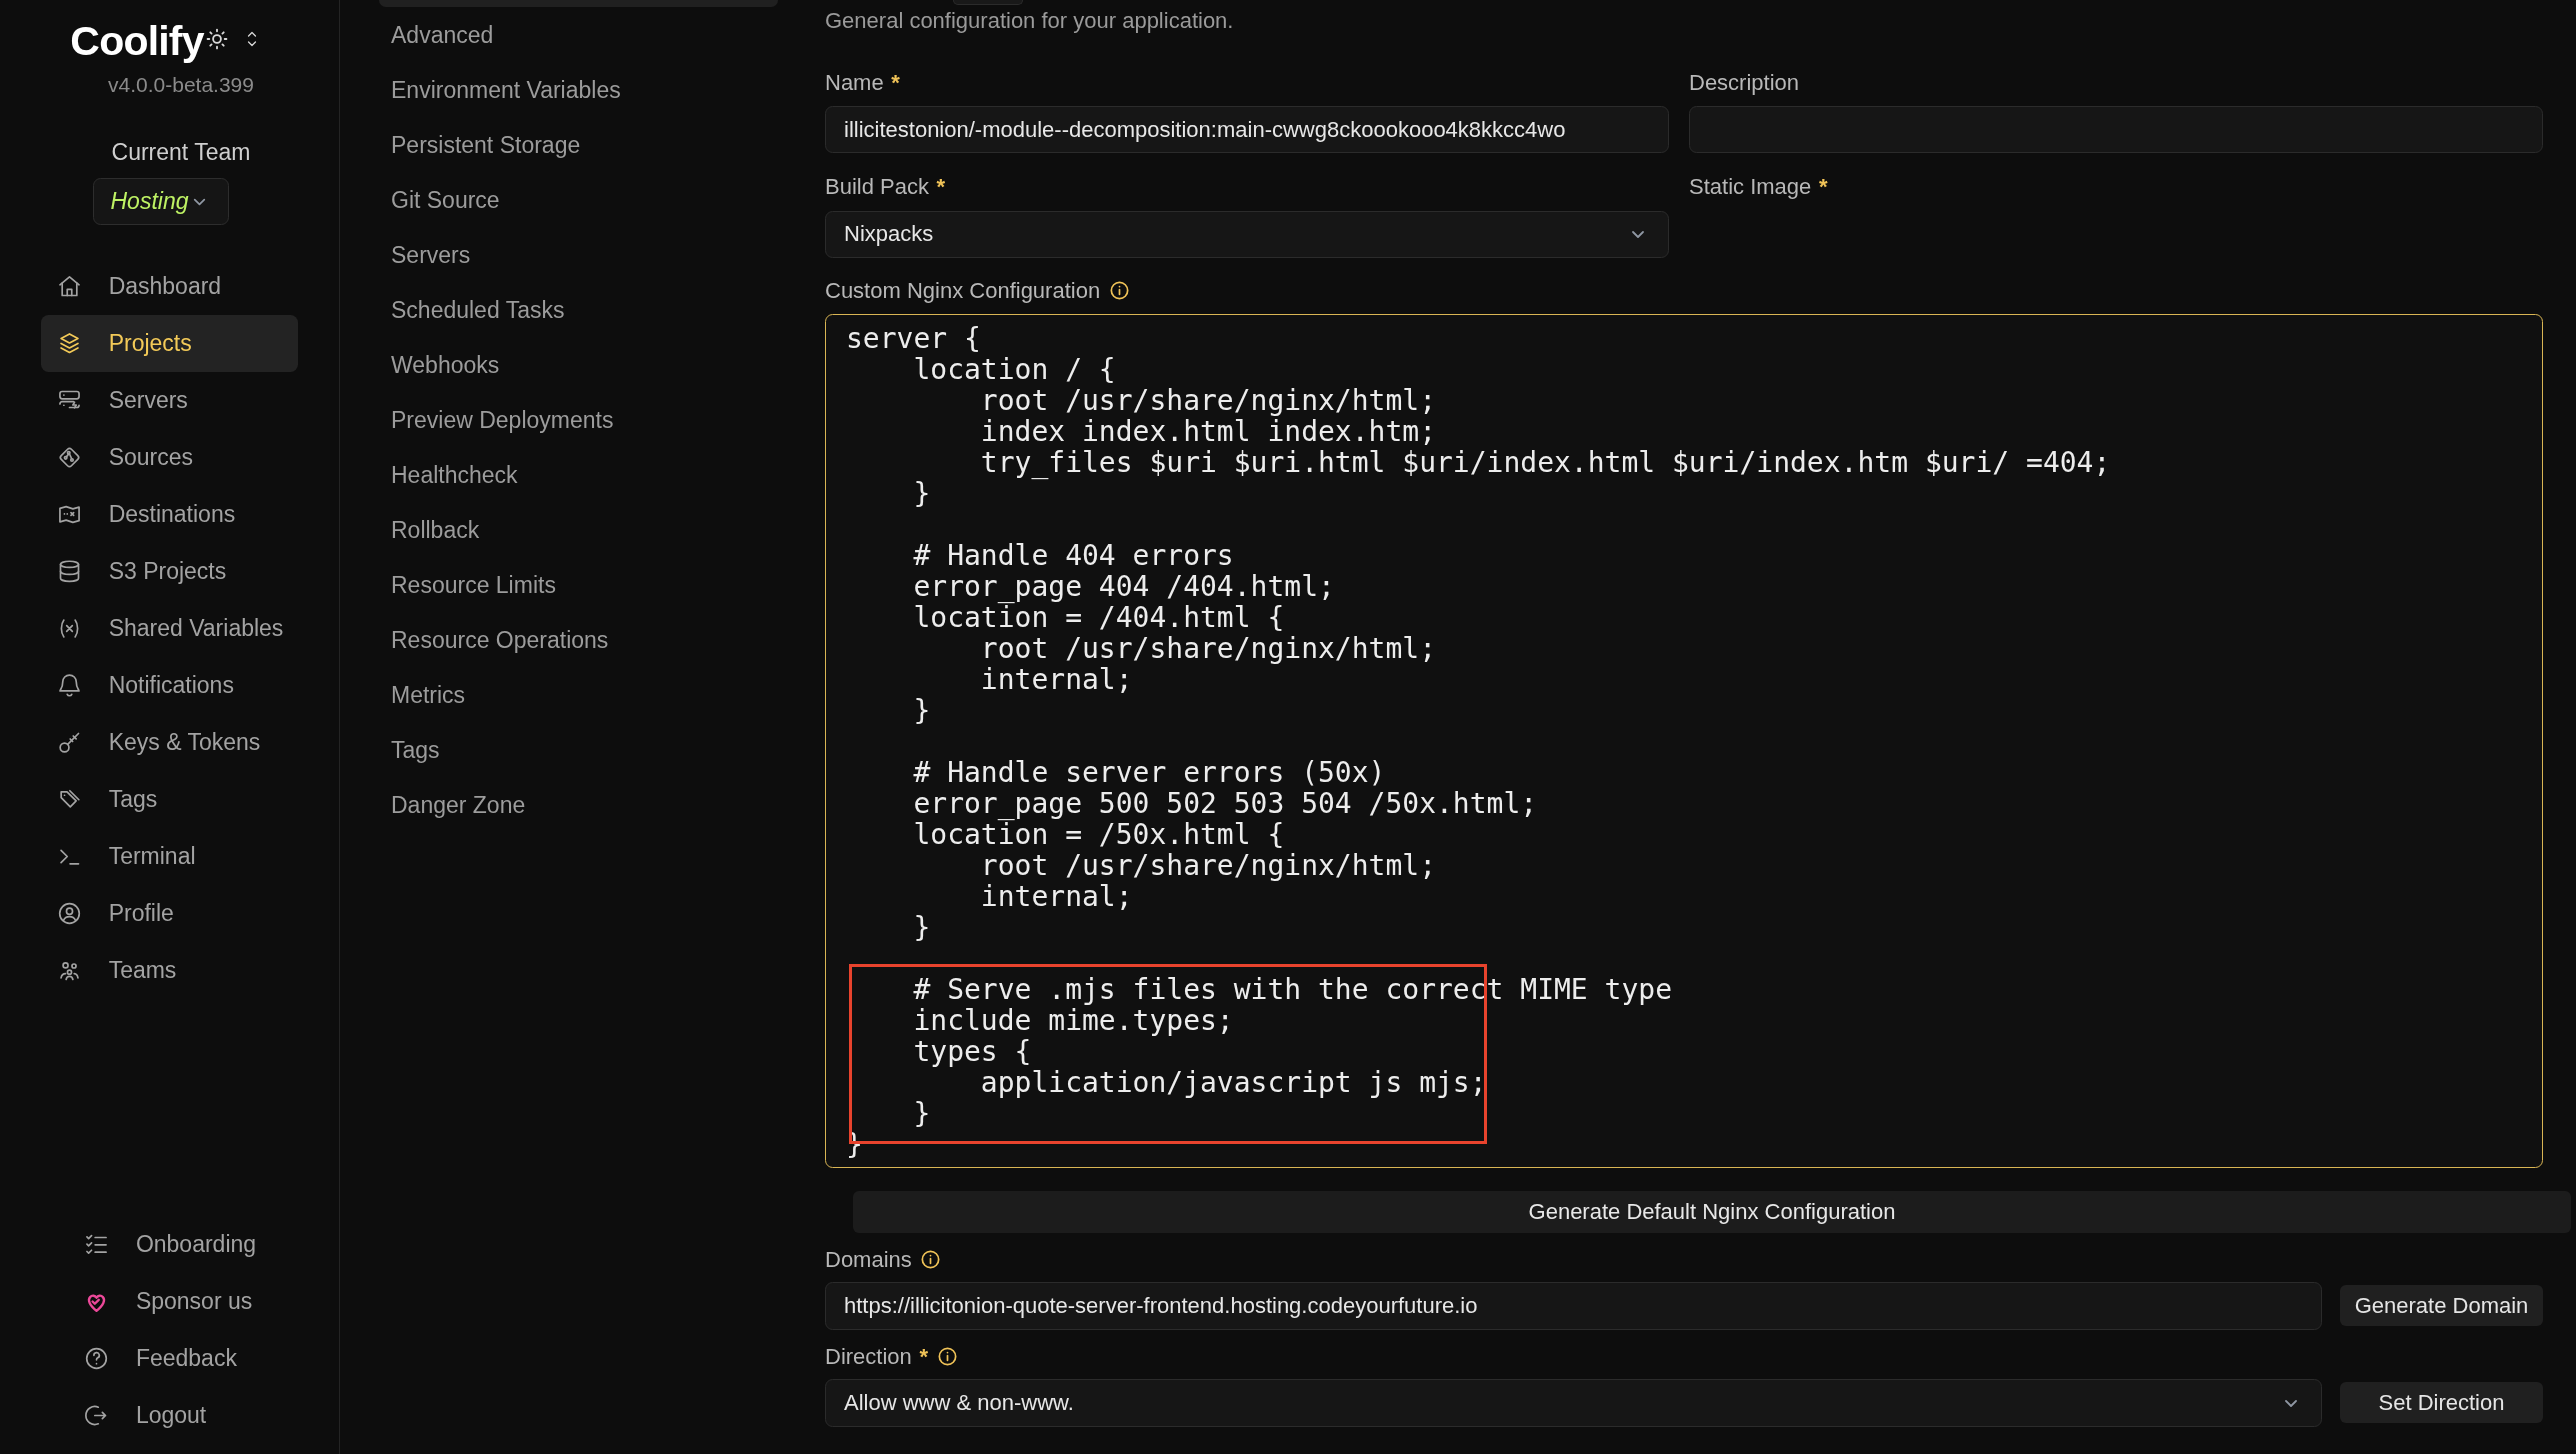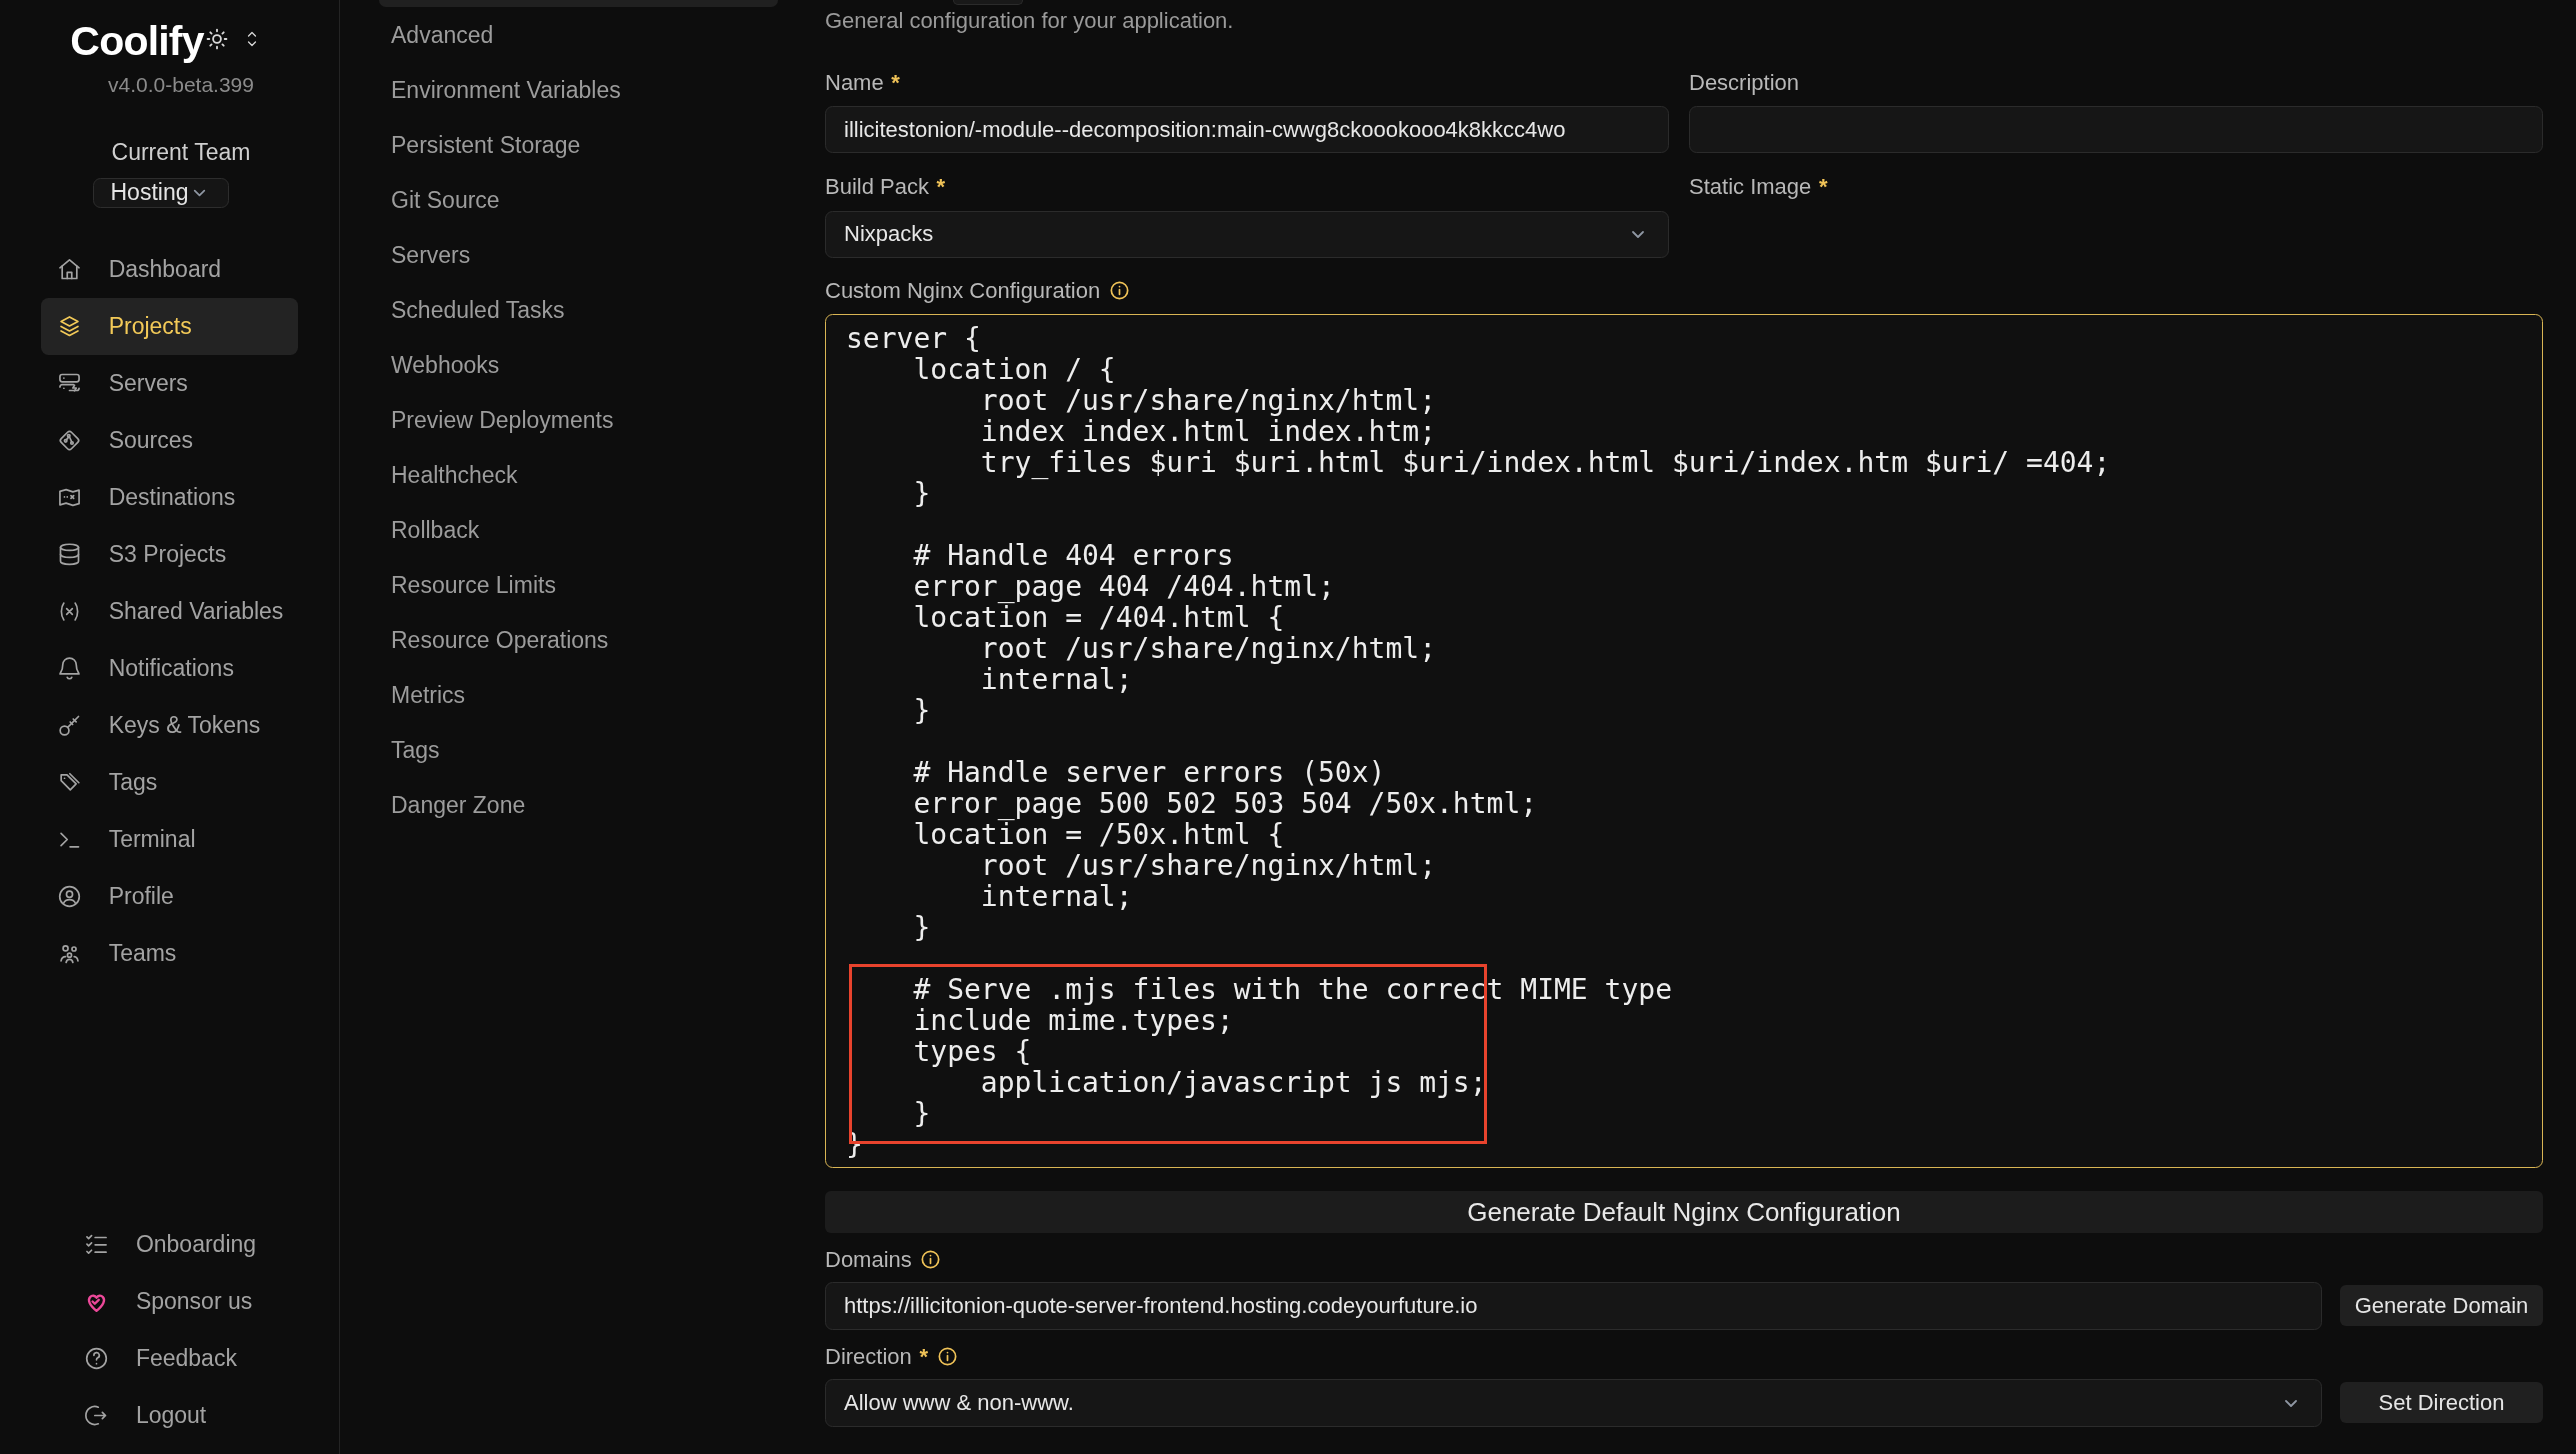--- a/index.html
+++ b/index.html
@@ -20,24 +20,24 @@
     padding:21px 0 6px 0;
     align-items:center;
   }
   .logo-row { display:flex; align-items:flex-start; padding:0 30px 0 23px; }
   .logo { font-size:41px; font-weight:800; color:#ffffff; letter-spacing:-0.8px; line-height:1; }
   .logo-icons { margin-left:auto; display:flex; align-items:center; gap:12px; margin-top:4.5px; }
   .logo-icons svg { stroke:#d8d8d8; fill:none; stroke-width:1.7; stroke-linecap:round; stroke-linejoin:round; }
   .version { padding:10.6px 0 0 23px; font-size:21px; color:#8a8a8a; }
   .team-label { padding:42px 0 0 23px; font-size:23px; color:#cfcfcf; }
   .team-select {
-    margin:12px 40px 0 23px; height:30px;
+    margin:12px 40px 0 23px; height:47px;
     background:#151515; border:0.8px solid #2d2d2d; border-radius:7.6px;
     display:flex; align-items:center; padding:0 16.7px;
-    font-size:23px; color:#e5e5e5; cursor:pointer;
+    font-size:23px; color:#bef264; cursor:pointer;font-style:italic;
   }
   .team-select svg { margin-left:auto; stroke:#8f97a3; fill:none; stroke-width:1.8; stroke-linecap:round; stroke-linejoin:round; }
 
   .nav { list-style:none; margin-top:33px; }
   .nav.footer { margin-top:auto; padding-bottom:4.5px; }
   .nav li {
     height:57px; margin:0 10.6px; padding:0 15px;
     display:flex; align-items:center; gap:26px;
     font-size:23px; color:#a3a3a3; border-radius:7.6px; cursor:pointer;
   }
@@ -98,22 +98,22 @@
     font-size:28px; line-height:31px; color:#ededed; white-space:pre;
   }
   .red-overlay {
     position:absolute; left:23px; top:649px; width:638px; height:180px;
     border:3px solid #e8432d; pointer-events:none;
   }
 
   .genbar {
     margin-top:23px; height:42px; width:100%;
     background:#1c1c1c; border:none; border-radius:6px;
-    color:#e8e8e8; font-size:26px; font-family:"Liberation Sans", sans-serif;
-    display:flex; align-items:center; justify-content:center; cursor:pointer;
+    color:#e8e8e8; font-size:22px; font-family:"Liberation Sans", sans-serif;
+    display:flex; align-items:center; justify-content:center; cursor:pointer;margin-left:28px;
   }
   .row-flex { display:flex; gap:18px; align-items:center; margin-top:9px; }
   .row-flex .tinput, .row-flex .select { flex:1; height:48px; }
   .side-btn {
     width:203px; min-width:203px; height:41px;
     background:#202020; border:none; border-radius:6px;
     color:#e5e5e5; font-size:22px; font-family:"Liberation Sans", sans-serif;
     display:flex; align-items:center; justify-content:center; cursor:pointer;
   }
   .label-row.tight { margin:13.6px 0 0 0; }

